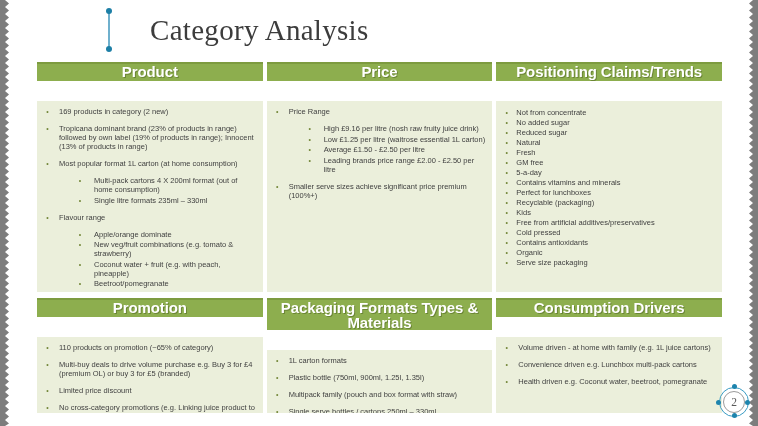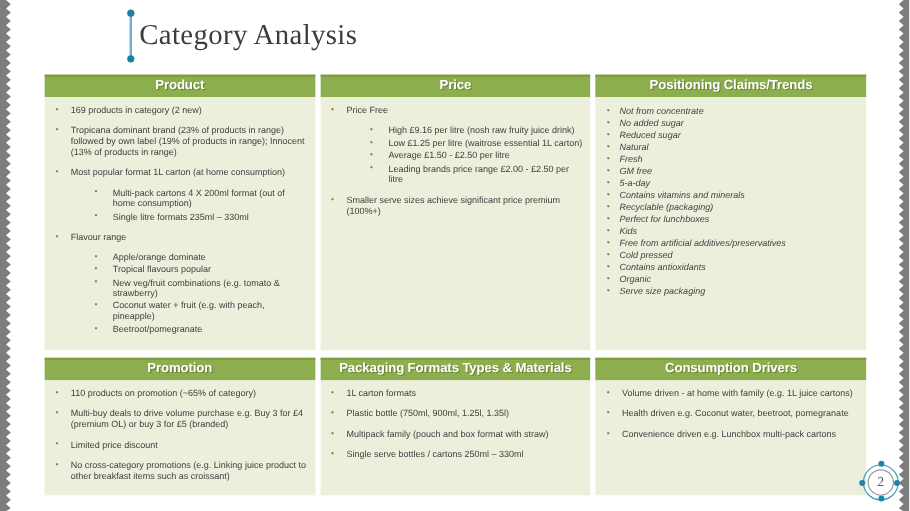--- a/index.html
+++ b/index.html
@@ -8,40 +8,40 @@
   .edge-svg{position:absolute;top:0;height:426px;width:14px;}
   #edge-left{left:0;}
   #edge-right{right:0;}
 
   
   #title-block{position:absolute;left:108px;top:6px;height:48px;display:flex;align-items:center;}
   #accent-line{position:relative;width:2px;height:34px;background:#6fb0cd;margin-right:6px;}
   #accent-line .tip{position:absolute;left:-2px;width:6px;height:6px;border-radius:50%;background:#1d7fa6;}
   #accent-line .tip.top{top:-5px;}
   #accent-line .tip.bottom{bottom:-5px;}
-  #slide-title{font-family:"Liberation Serif",serif;font-size:24px;color:#3c3c3c;
-               letter-spacing:.3px;white-space:nowrap;}
+  #slide-title{font-family:"Liberation Serif",serif;font-size:29px;color:#3c3c3c;
+               letter-spacing:.3px;white-space:nowrap;margin-left:34px;}
 
   
   #sections-grid{position:absolute;left:37px;top:62px;width:685px;height:351px;
      display:grid;grid-template-columns:1fr 1fr 1fr;grid-template-rows:230px 115px;
      column-gap:4px;row-gap:6px;}
   .section{display:flex;flex-direction:column;overflow:hidden;}
   .sec-header{flex:0 0 17px;background:var(--header-bg,#8dae4e);border-top:2px solid var(--header-border,#7d9b3f);
-     color:#ffffff;font-weight:bold;font-size:11px;line-height:15px;text-align:center;
+     color:#ffffff;font-weight:bold;font-size:15px;line-height:15px;text-align:center;
      letter-spacing:-0.1px;text-shadow:1px 1px 0 rgba(80,100,35,.55);}
-  .sec-body{flex:1 1 auto;background:var(--panel-bg,#ebefdb);padding:6px 7px 4px 4px;font-size:7.5px;line-height:9px;}
+  .sec-body{flex:1 1 auto;background:var(--panel-bg,#ebefdb);padding:6px 7px 4px 4px;font-size:7.5px;line-height:9px;margin-top:20px;}
   .li{display:flex;margin:8px 0;}
   .li:first-child{margin-top:0;}
   .dot{color:var(--bullet,#75883b);flex:0 0 auto;text-align:center;font-size:7px;line-height:9px;}
   .li.l1 .dot{width:9px;margin-left:2px;margin-right:7px;}
   .li.l2 .dot{width:6px;margin-left:36px;margin-right:11px;}
   .li.l2{margin:1.5px 0;}
   .txt{flex:1 1 auto;}
-  .section.compact .li{margin:1px 0;font-style:italic;}
+  .section.compact .li{margin:1px 0;}
   .section.compact .li .dot{margin-right:5px;}
 
   
   #page-number-badge{position:absolute;left:719px;top:387px;width:30px;height:30px;}
   #selection-ring{position:absolute;left:0;top:0;width:28px;height:28px;border:1px solid #3a9cc4;border-radius:50%;}
   .handle{position:absolute;width:5px;height:5px;border-radius:50%;background:#1d84ad;}
   .handle.n{left:12.5px;top:-3px;}
   .handle.s{left:12.5px;top:26px;}
   .handle.w{left:-3px;top:12.5px;}
   .handle.e{left:26px;top:12.5px;}
@@ -96,42 +96,38 @@
           <div class="li l1">
             <span class="dot">•</span>
             <span class="txt">Flavour range</span>
           </div>
           <div class="li l2">
             <span class="dot">•</span>
             <span class="txt">Apple/orange dominate</span>
           </div>
           <div class="li l2">
             <span class="dot">•</span>
-            <span class="txt">Tropical flavours popular</span>
-          </div>
-          <div class="li l2">
-            <span class="dot">•</span>
             <span class="txt">New veg/fruit combinations (e.g. tomato &amp; strawberry)</span>
           </div>
           <div class="li l2">
             <span class="dot">•</span>
             <span class="txt">Coconut water + fruit (e.g. with peach, pineapple)</span>
           </div>
           <div class="li l2">
             <span class="dot">•</span>
             <span class="txt">Beetroot/pomegranate</span>
           </div>
         </div>
       </div>
       <div class="section">
         <div class="sec-header">Price</div>
         <div class="sec-body">
           <div class="li l1">
             <span class="dot">•</span>
-            <span class="txt">Price Free</span>
+            <span class="txt">Price Range</span>
           </div>
           <div class="li l2">
             <span class="dot">•</span>
             <span class="txt">High £9.16 per litre (nosh raw fruity juice drink)</span>
           </div>
           <div class="li l2">
             <span class="dot">•</span>
             <span class="txt">Low £1.25 per litre (waitrose essential 1L carton)</span>
           </div>
           <div class="li l2">
@@ -178,28 +174,28 @@
           <div class="li l1">
             <span class="dot">•</span>
             <span class="txt">5-a-day</span>
           </div>
           <div class="li l1">
             <span class="dot">•</span>
             <span class="txt">Contains vitamins and minerals</span>
           </div>
           <div class="li l1">
             <span class="dot">•</span>
+            <span class="txt">Perfect for lunchboxes</span>
+          </div>
+          <div class="li l1">
+            <span class="dot">•</span>
             <span class="txt">Recyclable (packaging)</span>
           </div>
           <div class="li l1">
             <span class="dot">•</span>
-            <span class="txt">Perfect for lunchboxes</span>
-          </div>
-          <div class="li l1">
-            <span class="dot">•</span>
             <span class="txt">Kids</span>
           </div>
           <div class="li l1">
             <span class="dot">•</span>
             <span class="txt">Free from artificial additives/preservatives</span>
           </div>
           <div class="li l1">
             <span class="dot">•</span>
             <span class="txt">Cold pressed</span>
           </div>
@@ -261,25 +257,25 @@
       </div>
       <div class="section">
         <div class="sec-header">Consumption Drivers</div>
         <div class="sec-body">
           <div class="li l1">
             <span class="dot">•</span>
             <span class="txt">Volume driven - at home with family (e.g. 1L juice cartons)</span>
           </div>
           <div class="li l1">
             <span class="dot">•</span>
+            <span class="txt">Convenience driven e.g. Lunchbox multi-pack cartons</span>
+          </div>
+          <div class="li l1">
+            <span class="dot">•</span>
             <span class="txt">Health driven e.g. Coconut water, beetroot, pomegranate</span>
-          </div>
-          <div class="li l1">
-            <span class="dot">•</span>
-            <span class="txt">Convenience driven e.g. Lunchbox multi-pack cartons</span>
           </div>
         </div>
       </div>
     </div>
 
   <div id="page-number-badge">
     <div id="selection-ring"></div>
     <span class="handle n"></span>
     <span class="handle s"></span>
     <span class="handle w"></span>

